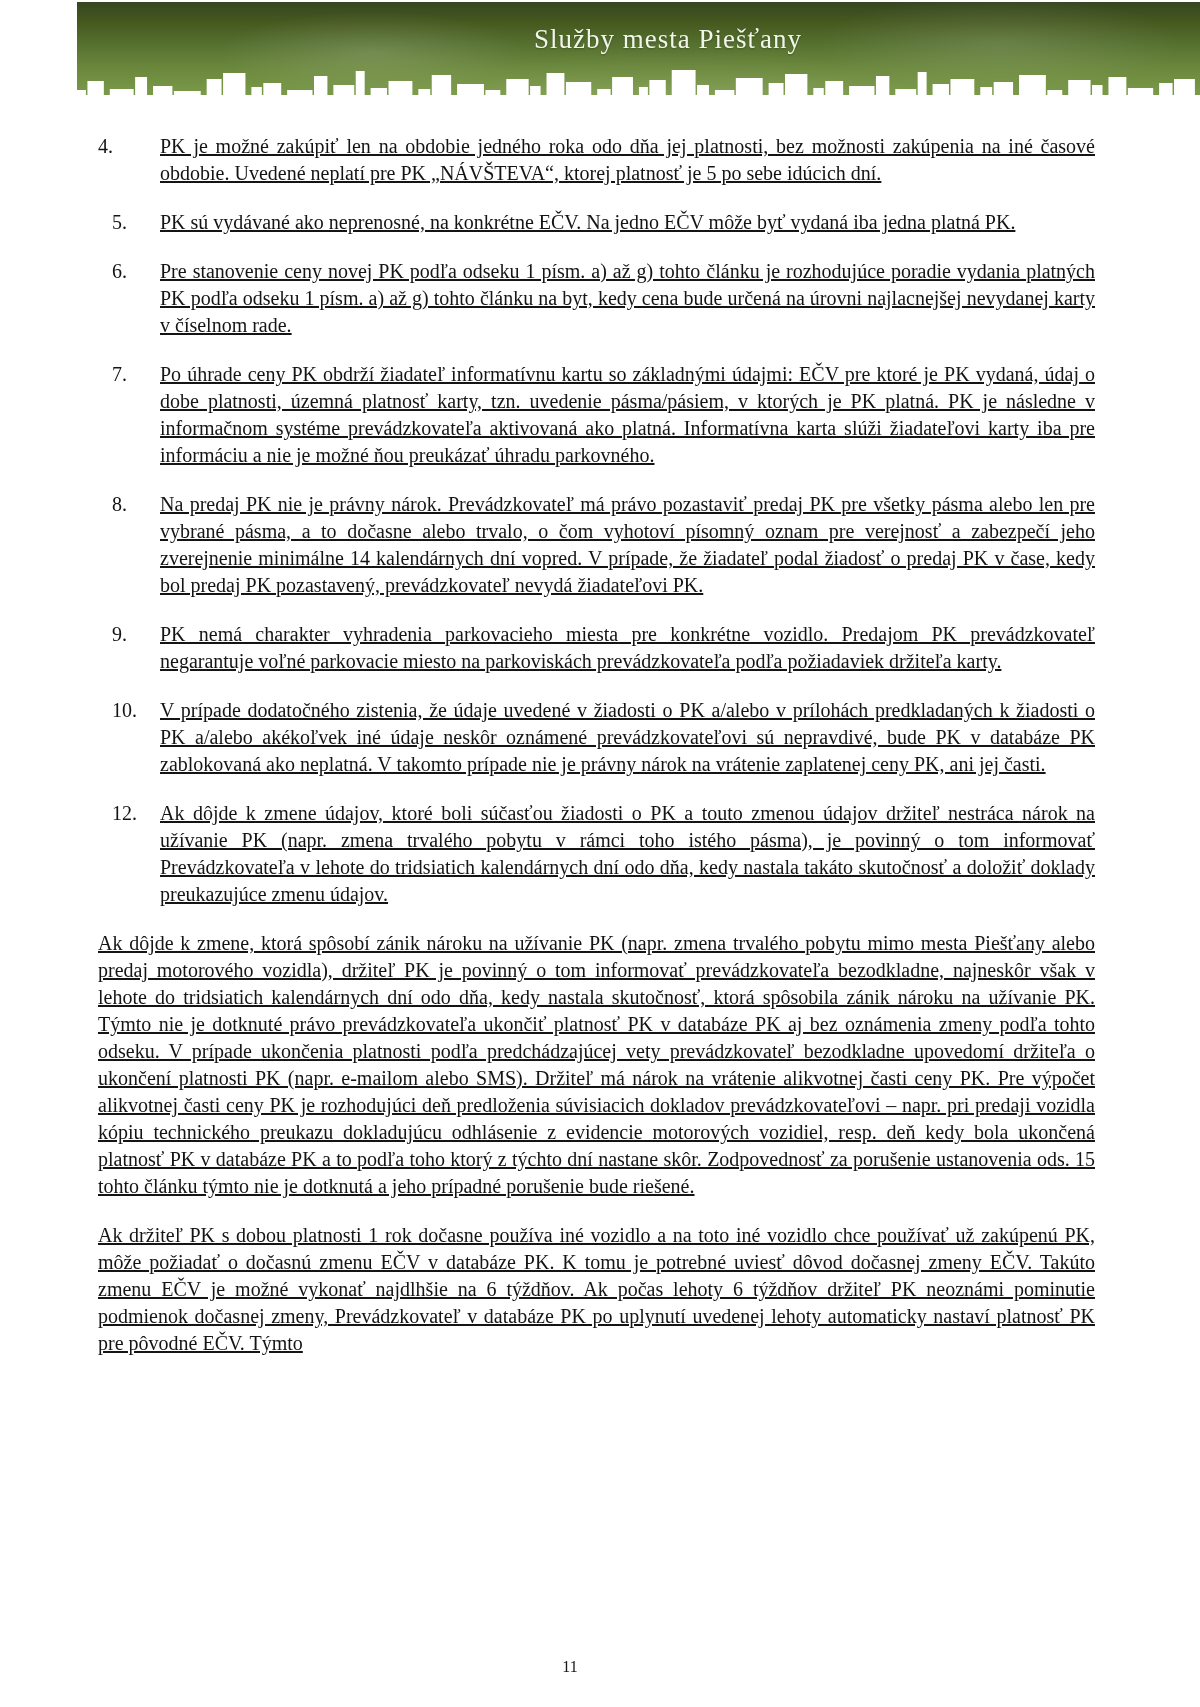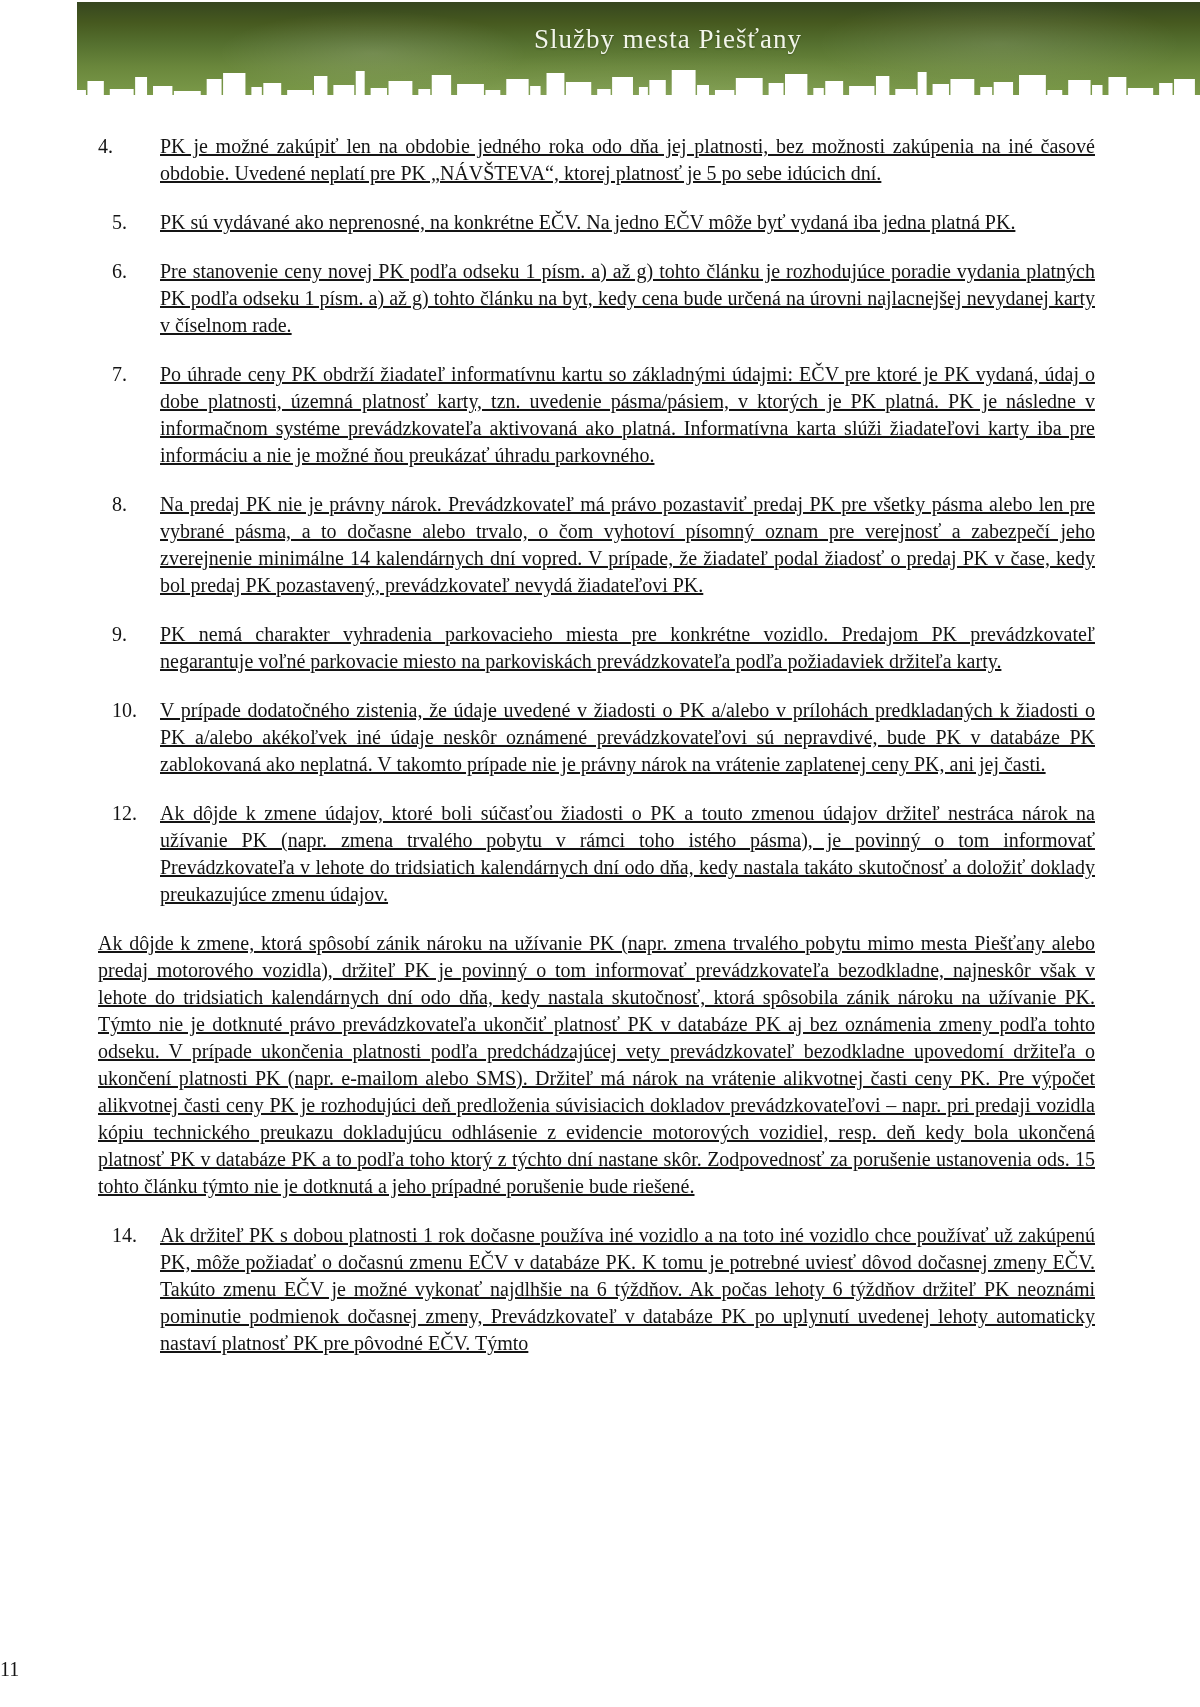--- a/index.html
+++ b/index.html
@@ -72,21 +72,22 @@
   .item .txt{
     flex:1;
     text-align:justify;
     text-decoration:underline;
   }
   .page-number{
     position:absolute;
     top:1658px;
     left:0;
     width:1140px;
-    font-size:20px;
+    text-align:center;
+    font-size:16px;
   }
 </style>
 </head>
 <body>
 
 <div class="banner">
   <div class="banner-title">Služby mesta Piešťany</div>
   <svg class="banner-silhouette" id="silhouette" viewBox="0 0 793 30" preserveAspectRatio="none" xmlns="http://www.w3.org/2000/svg">
       <rect x="0" y="25" width="6" height="5" fill="#ffffff"></rect>
       <rect x="7" y="16" width="11" height="14" fill="#ffffff"></rect>
@@ -187,19 +188,18 @@
   <li class="item">
     <span class="num">12.</span>
     <span class="txt">Ak dôjde k zmene údajov, ktoré boli súčasťou žiadosti o PK a touto zmenou údajov držiteľ nestráca nárok na užívanie PK (napr. zmena trvalého pobytu v rámci toho istého pásma), je povinný o tom informovať Prevádzkovateľa v lehote do tridsiatich kalendárnych dní odo dňa, kedy nastala takáto skutočnosť a doložiť doklady preukazujúce zmenu údajov.</span>
   </li>
 
   <li class="item">
     <span class="txt">Ak dôjde k zmene, ktorá spôsobí zánik nároku na užívanie PK (napr. zmena trvalého pobytu mimo mesta Piešťany alebo predaj motorového vozidla), držiteľ PK je povinný o tom informovať prevádzkovateľa bezodkladne, najneskôr však v lehote do tridsiatich kalendárnych dní odo dňa, kedy nastala skutočnosť, ktorá spôsobila zánik nároku na užívanie PK. Týmto nie je dotknuté právo prevádzkovateľa ukončiť platnosť PK v databáze PK aj bez oznámenia zmeny podľa tohto odseku. V prípade ukončenia platnosti podľa predchádzajúcej vety prevádzkovateľ bezodkladne upovedomí držiteľa o ukončení platnosti PK (napr. e-mailom alebo SMS). Držiteľ má nárok na vrátenie alikvotnej časti ceny PK. Pre výpočet alikvotnej časti ceny PK je rozhodujúci deň predloženia súvisiacich dokladov prevádzkovateľovi – napr. pri predaji vozidla kópiu technického preukazu dokladujúcu odhlásenie z evidencie motorových vozidiel, resp. deň kedy bola ukončená platnosť PK v databáze PK a to podľa toho ktorý z týchto dní nastane skôr. Zodpovednosť za porušenie ustanovenia ods. 15 tohto článku týmto nie je dotknutá a jeho prípadné porušenie bude riešené.</span>
   </li>
 
   <li class="item">
-    <span class="num">14.</span>
     <span class="txt">Ak držiteľ PK s dobou platnosti 1 rok dočasne používa iné vozidlo a na toto iné vozidlo chce používať už zakúpenú PK, môže požiadať o dočasnú zmenu EČV v databáze PK. K tomu je potrebné uviesť dôvod dočasnej zmeny EČV. Takúto zmenu EČV je možné vykonať najdlhšie na 6 týždňov. Ak počas lehoty 6 týždňov držiteľ PK neoznámi pominutie podmienok dočasnej zmeny, Prevádzkovateľ v databáze PK po uplynutí uvedenej lehoty automaticky nastaví platnosť PK pre pôvodné EČV. Týmto</span>
   </li>
 </ol>
 </main>
 
 <div class="page-number">11</div>
 
 </body></html>

